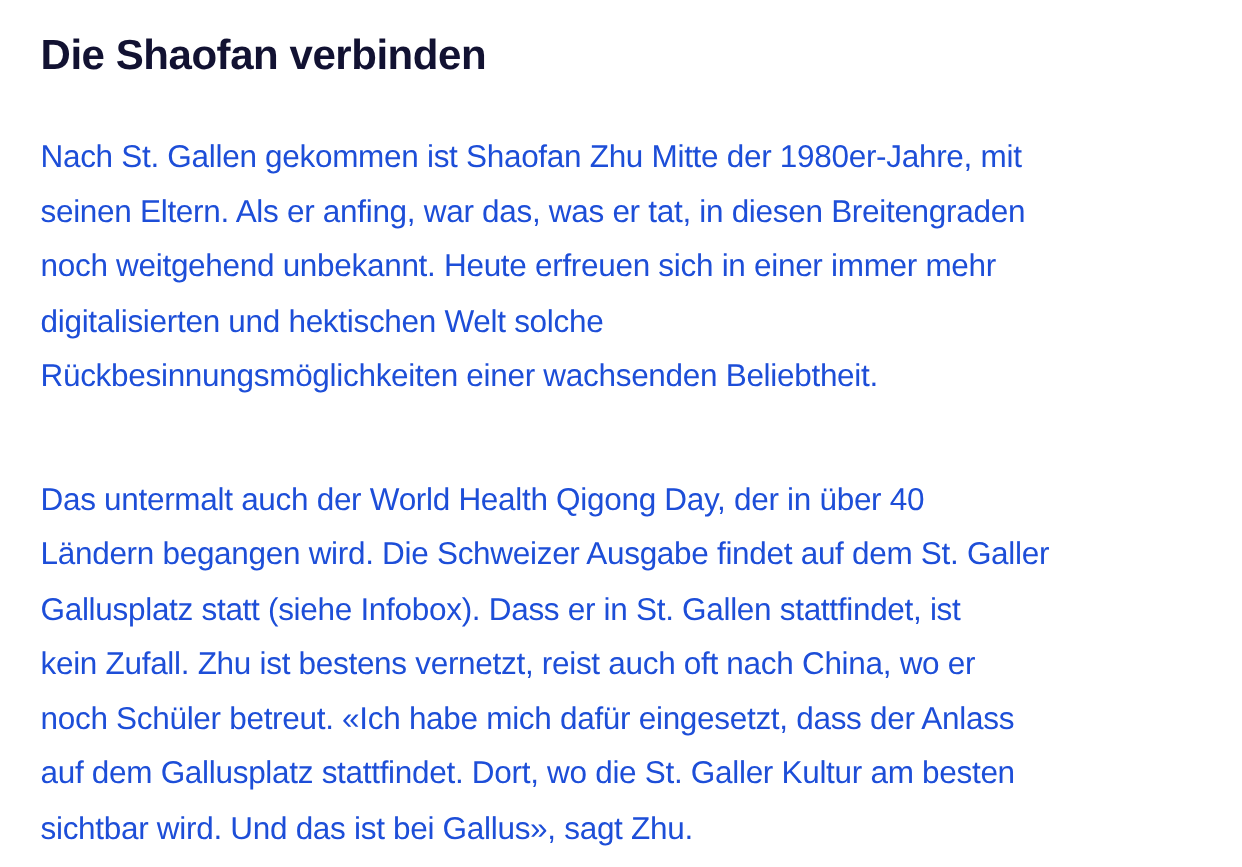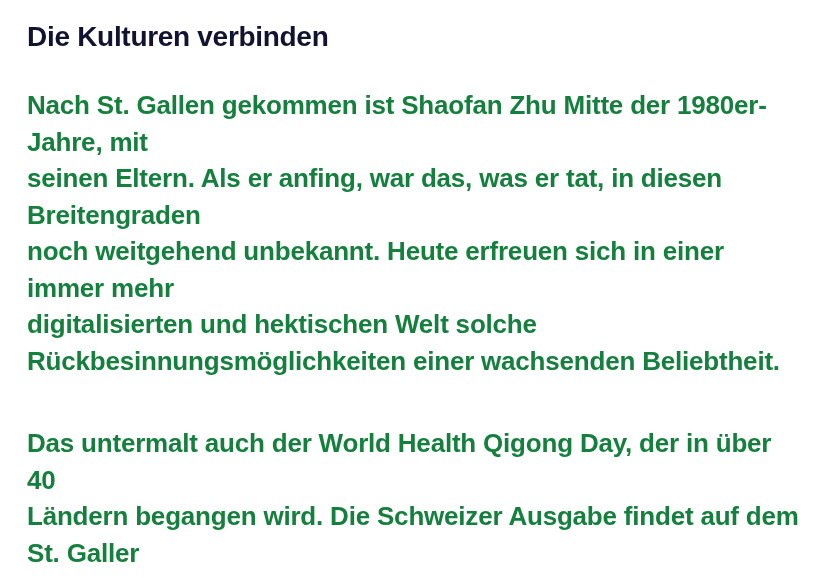--- a/index.html
+++ b/index.html
@@ -21,36 +21,36 @@
   h1.article-title {
     margin: 6px 0 34px 0;
     font-size: 28px;
     line-height: 33px;
     font-weight: 700;
     letter-spacing: -0.3px;
     color: #121232;
   }
   p.article-paragraph {
     margin: 0 0 46px 0;
-    font-size: 26px;
+    font-size: 21px;
     line-height: 36.5px;
-    font-weight: 700;
+    font-weight: 400;
     letter-spacing: -0.2px;
-    color: #15803d;
+    color: #1d4ed8;
     white-space: pre-line;
   }
   p.article-paragraph:last-child {
     margin-bottom: 10px;
   }
 </style>
 </head>
 <body>
 
 <main class="page">
-  <h1 class="article-title">Die Kulturen verbinden</h1>
+  <h1 class="article-title">Die Shaofan verbinden</h1>
 
   <p class="article-paragraph">Nach St. Gallen gekommen ist Shaofan Zhu Mitte der 1980er-Jahre, mit
 seinen Eltern. Als er anfing, war das, was er tat, in diesen Breitengraden
 noch weitgehend unbekannt. Heute erfreuen sich in einer immer mehr
 digitalisierten und hektischen Welt solche
 Rückbesinnungsmöglichkeiten einer wachsenden Beliebtheit.</p>
 
   <p class="article-paragraph">Das untermalt auch der World Health Qigong Day, der in über 40
 Ländern begangen wird. Die Schweizer Ausgabe findet auf dem St. Galler
 Gallusplatz statt (siehe Infobox). Dass er in St. Gallen stattfindet, ist

